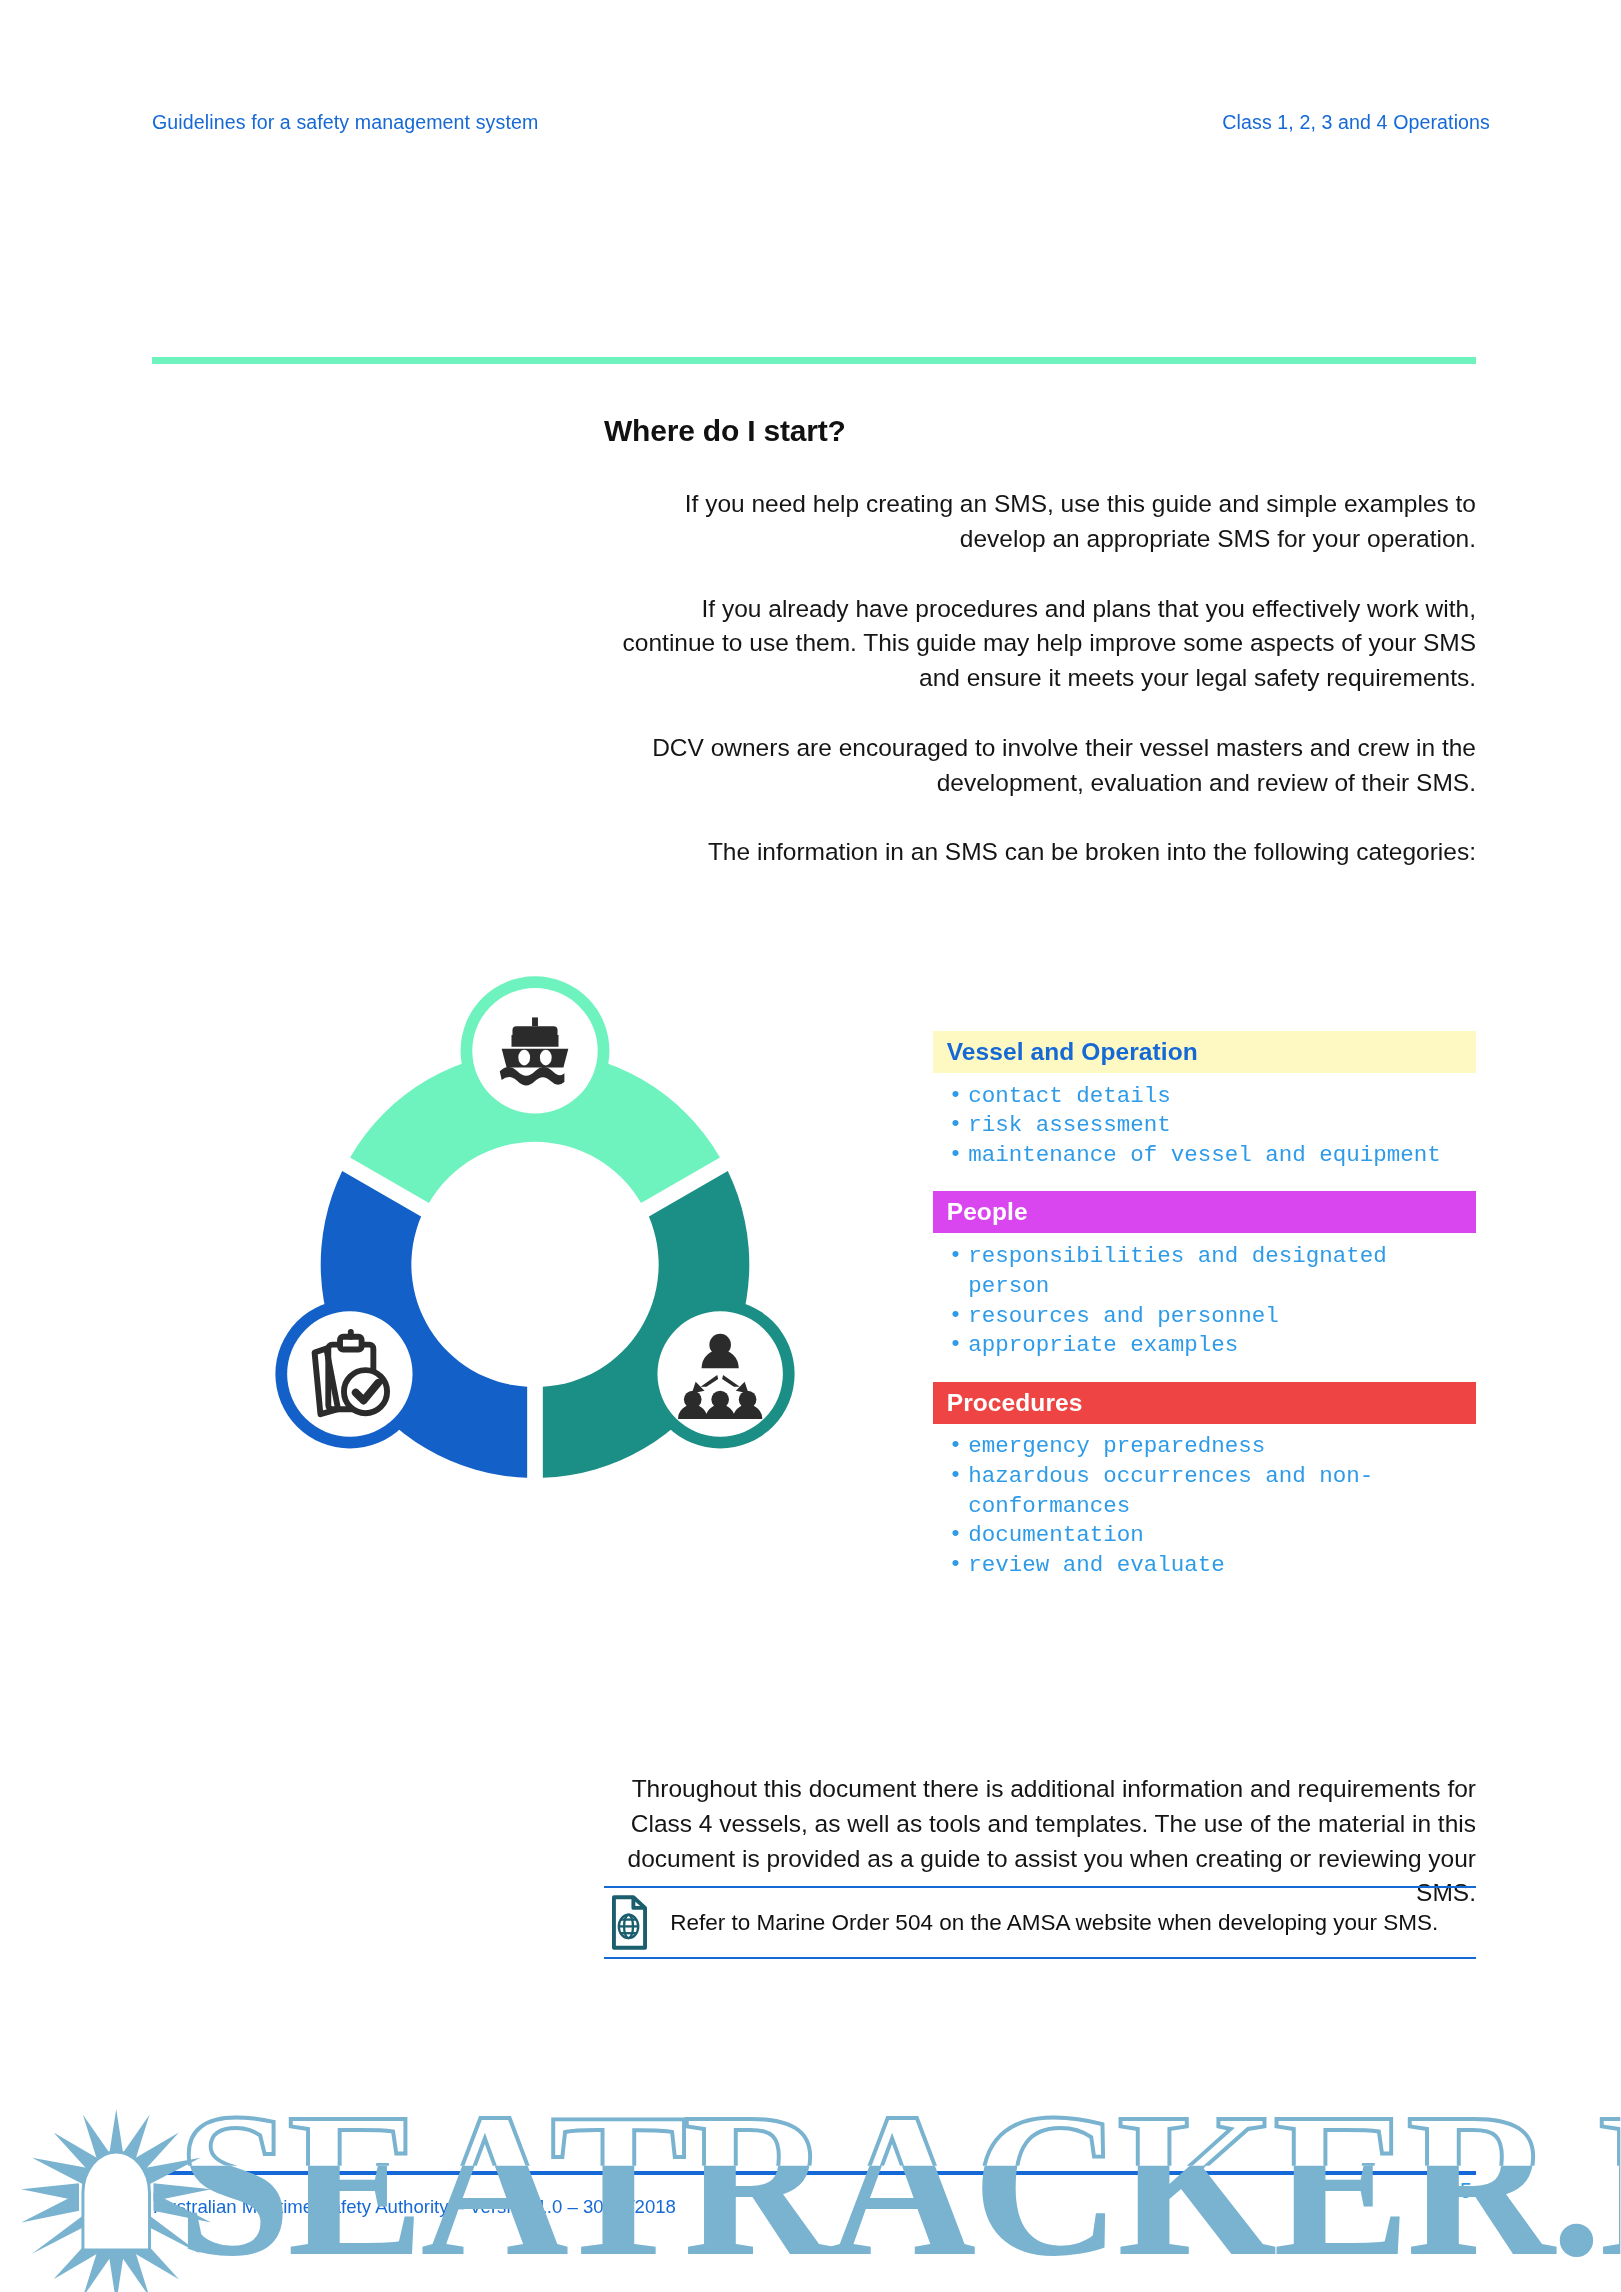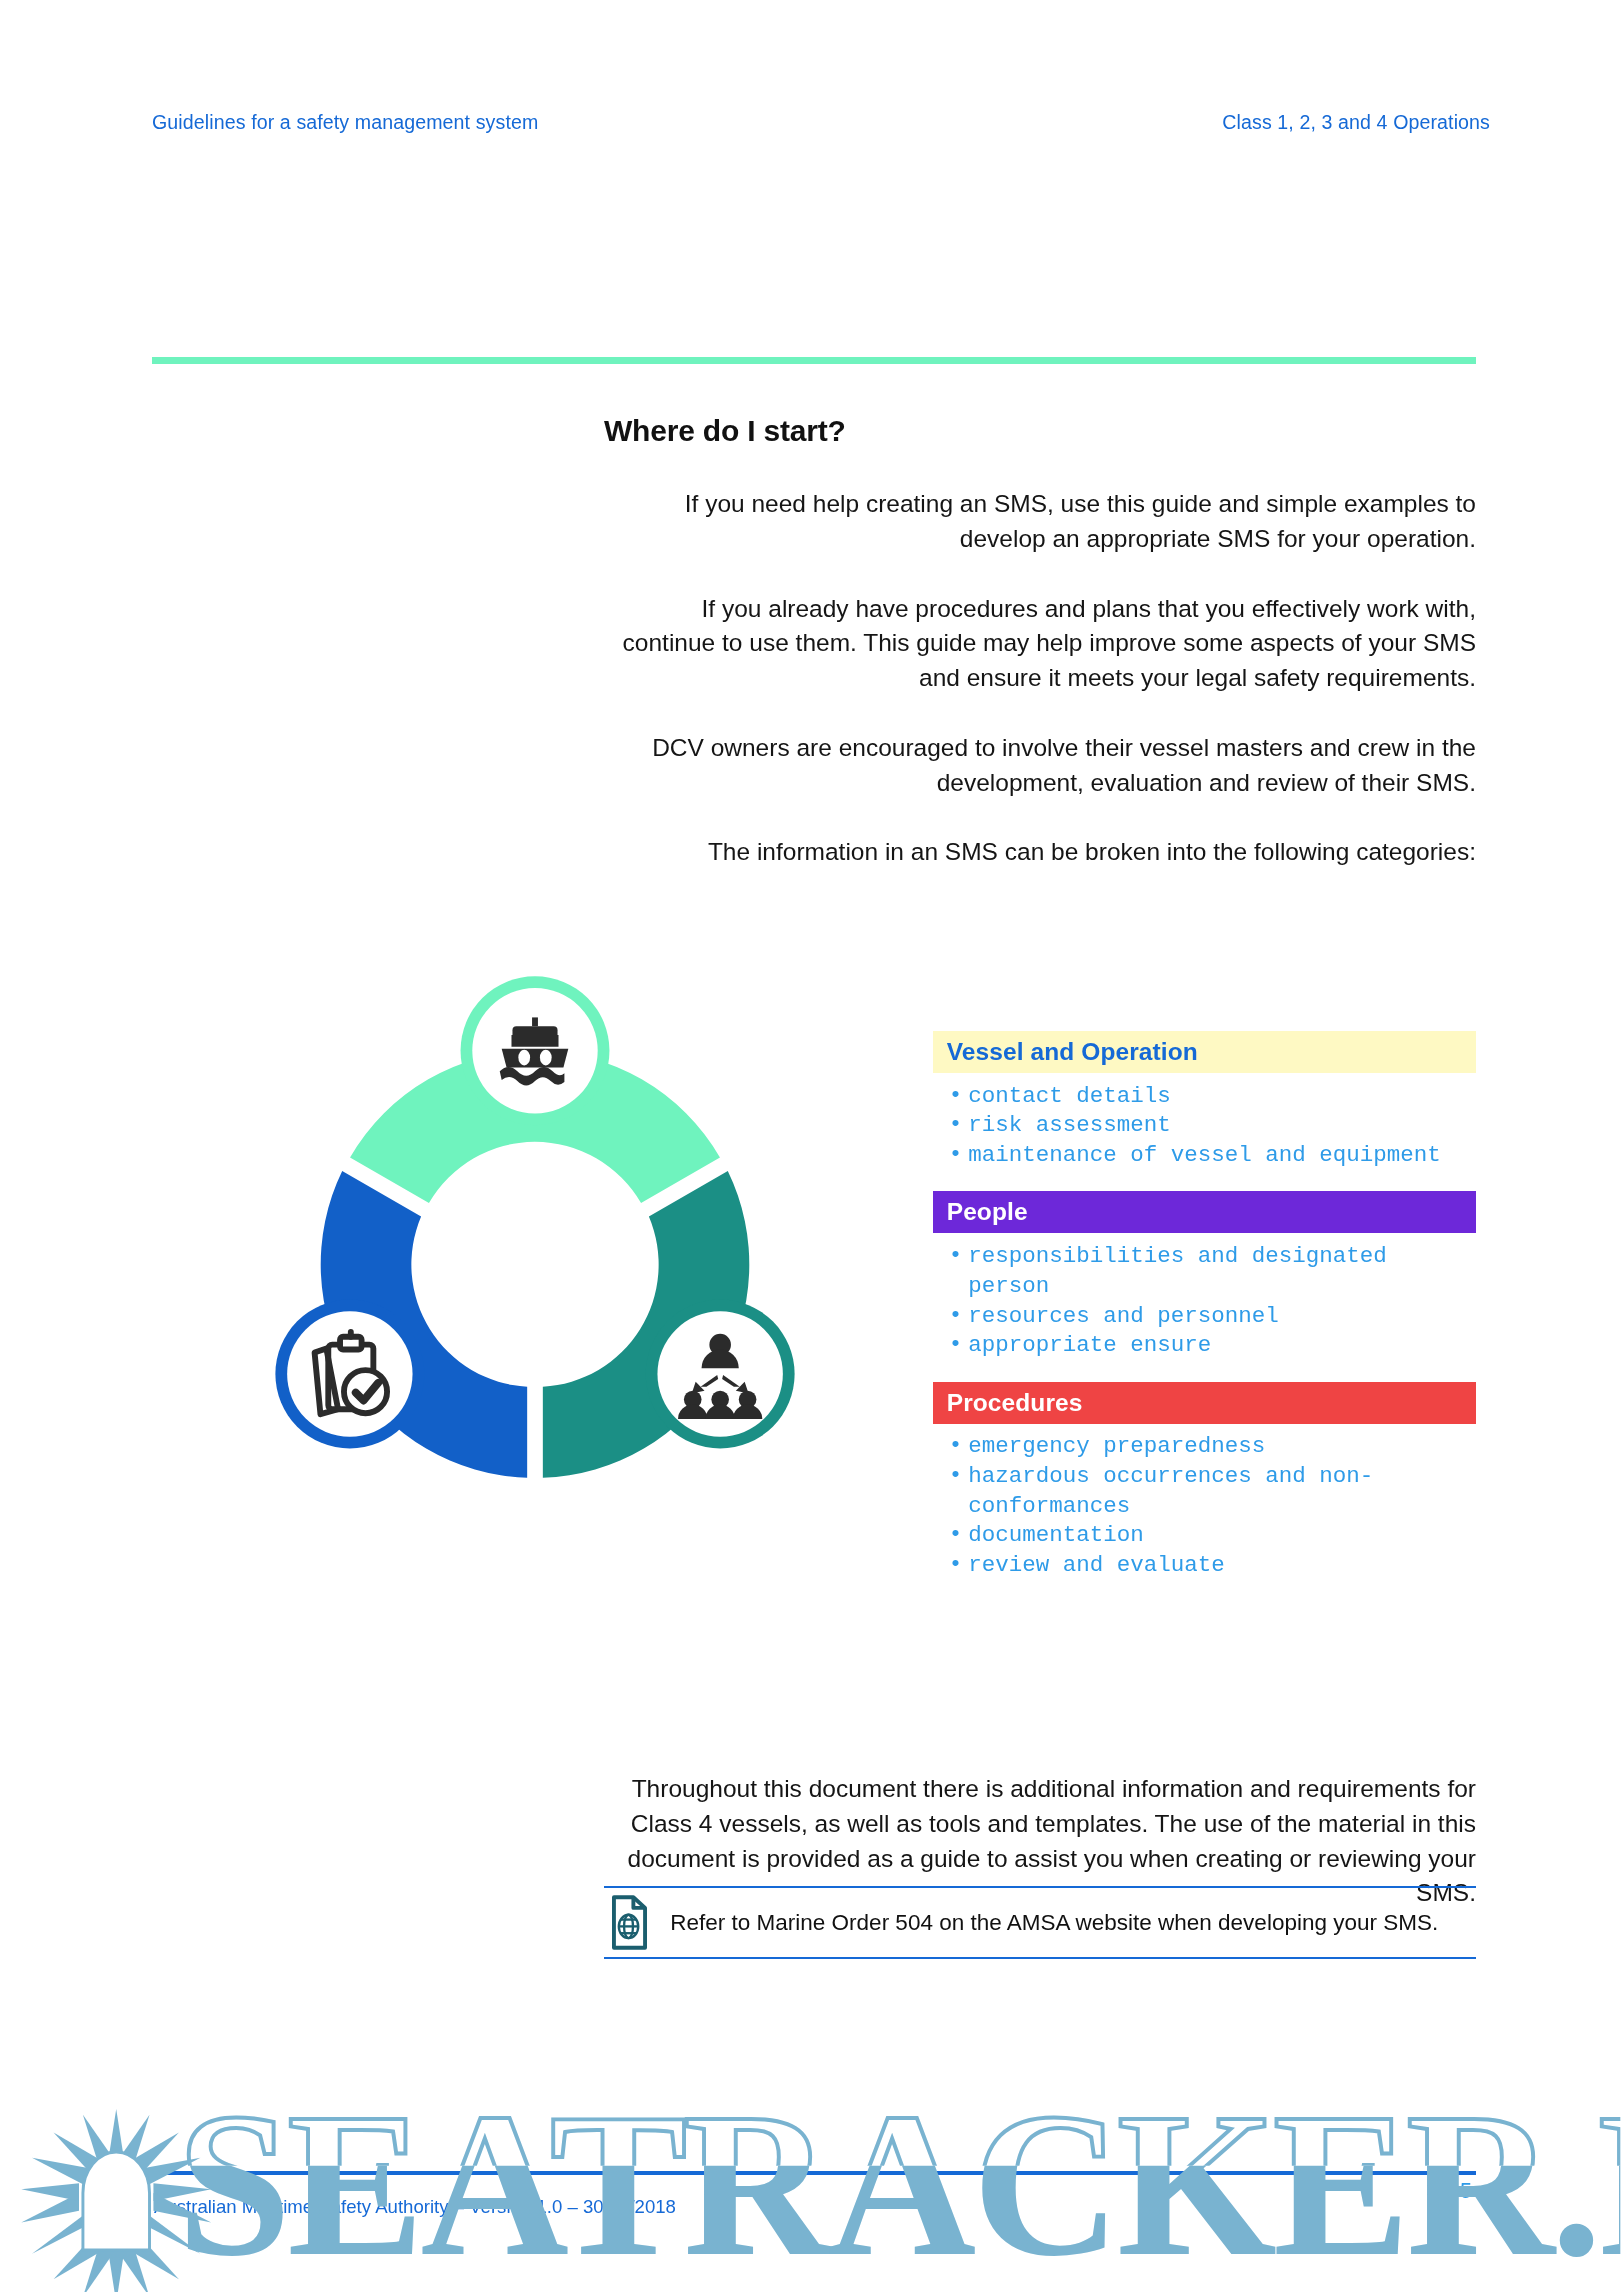--- a/index.html
+++ b/index.html
@@ -94,21 +94,21 @@
     height: 42px;
     display: flex;
     align-items: center;
     padding-left: 13.7px;
     box-sizing: border-box;
     font-size: 24.5px;
     font-weight: bold;
     letter-spacing: 0.1px;
   }
   .cat-head.mint  { background: #fef9c3; color: #1569D6; }
-  .cat-head.teal  { background: #6d28d9; color: #ffffff; }
+  .cat-head.teal  { background: #d946ef; color: #ffffff; }
   .cat-head.blue  { background: #ef4444; color: #ffffff; }
   ul.cat-list {
     list-style: none;
     margin: 8.8px 0 0 0;
     padding: 0 0 0 13.7px;
   }
   ul.cat-list li {
     position: relative;
     padding-left: 21.6px;
     font-size: 22.5px;
@@ -308,21 +308,21 @@
           <li>risk assessment</li>
           <li>maintenance of vessel and equipment</li>
         </ul>
       </div>
 
       <div class="cat-block">
         <div class="cat-head teal">People</div>
         <ul class="cat-list">
           <li>responsibilities and designated person</li>
           <li>resources and personnel</li>
-          <li>appropriate ensure</li>
+          <li>appropriate examples</li>
         </ul>
       </div>
 
       <div class="cat-block">
         <div class="cat-head blue">Procedures</div>
         <ul class="cat-list">
           <li>emergency preparedness</li>
           <li>hazardous occurrences and non-conformances</li>
           <li>documentation</li>
           <li>review and evaluate</li>

